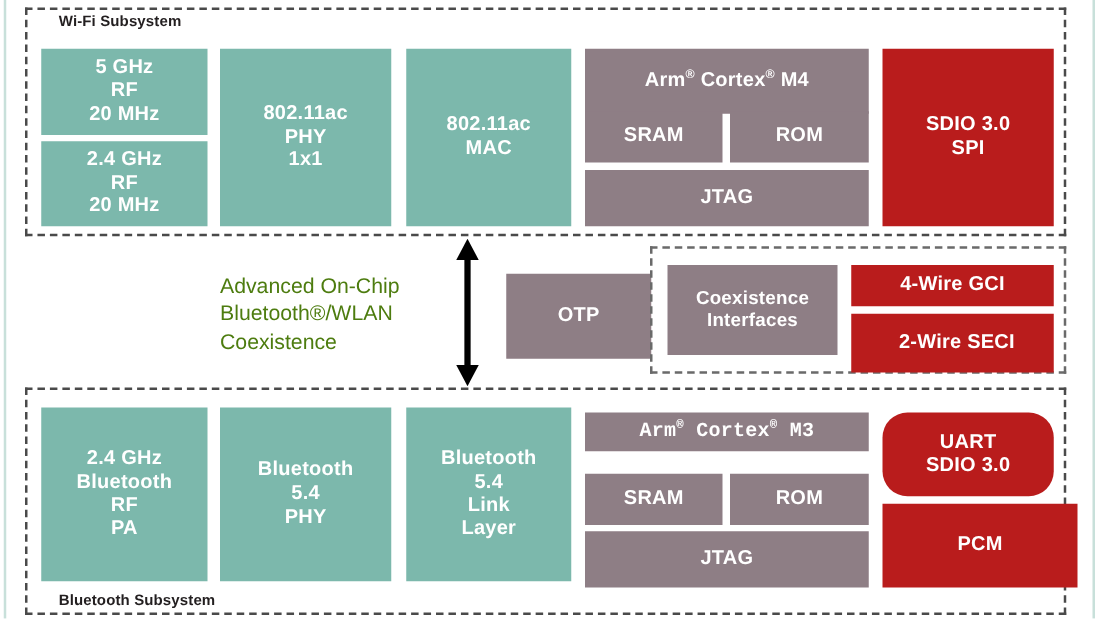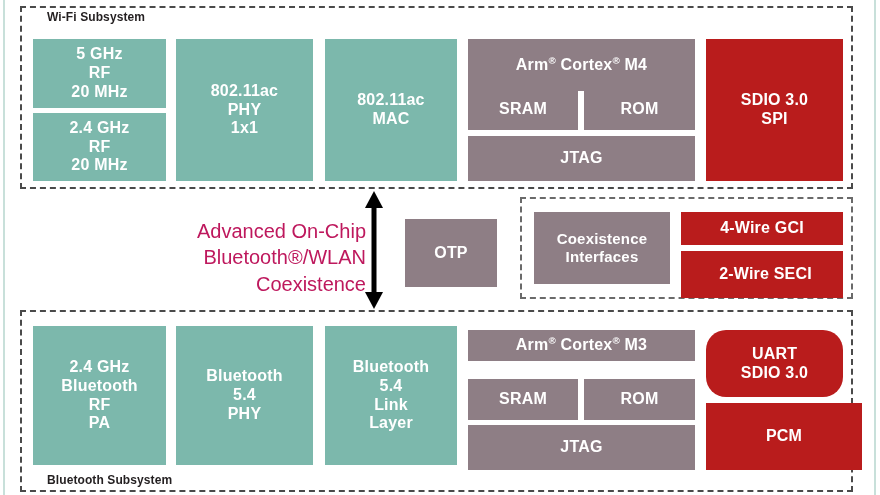--- a/index.html
+++ b/index.html
@@ -69,23 +69,23 @@
   .blk.orange { background: #b91c1c; }
 
   .blk .lbl { display: block; width: 100%; white-space: pre-line; }
 
   .fs16 { font-size: 16px; }
   .fs15 { font-size: 15px; }
 
   
   .coex-caption {
     position: absolute;
-    text-align: right;
-    font-size: 20px;
-    color: #be185d;
+    text-align: left;
+    font-size: 17px;
+    color: #4d7c0f;
     line-height: 1.32;
     white-space: pre-line;
     font-weight: normal;
   }
 
   
   .arrow-updown {
     position: absolute;
   }
 
@@ -152,21 +152,21 @@
 Coexistence</div>
 
   <div class="arrow-updown" style="left:362px; top:191px; width:24px; height:118px;">
     <svg width="24" height="118" viewBox="0 0 24 118">
       <polygon points="12,0 3,17 21,17" fill="#000000"></polygon>
       <rect x="9.5" y="14" width="5" height="90" fill="#000000"></rect>
       <polygon points="12,118 3,101 21,101" fill="#000000"></polygon>
     </svg>
   </div>
 
-  <div class="blk grey fs16" style="left:405px; top:219px; width:92px; height:68px;">
+  <div class="blk grey fs16" style="left:405px; top:219px; width:116px; height:68px;">
     <span class="lbl">OTP</span>
   </div>
 
   <div class="dashed-box thin" style="left:520px; top:197px; width:333px; height:102px;"></div>
 
   <div class="blk grey fs15" style="left:534px; top:212px; width:136px; height:72px;">
     <span class="lbl">Coexistence
 Interfaces</span>
   </div>
   <div class="blk orange fs16" style="left:681px; top:212px; width:162px; height:33px;">
@@ -193,21 +193,21 @@
 PHY</span>
   </div>
 
   <div class="blk green fs16" style="left:325px; top:326px; width:132px; height:139px;">
     <span class="lbl">Bluetooth
 5.4
 Link
 Layer</span>
   </div>
 
-  <div class="blk grey fs16" style="left:468px; top:330px; width:227px; height:31px;">
+  <div class="blk grey fs16" style="left:468px; top:330px; width:227px; height:31px;font-family:Liberation Mono, monospace;">
     <span class="lbl">Arm<sup class="reg">®</sup> Cortex<sup class="reg">®</sup> M3</span>
   </div>
   <div class="blk grey fs16" style="left:468px; top:379px; width:110px; height:41px;">
     <span class="lbl">SRAM</span>
   </div>
   <div class="blk grey fs16" style="left:584px; top:379px; width:111px; height:41px;">
     <span class="lbl">ROM</span>
   </div>
   <div class="blk grey fs16" style="left:468px; top:425px; width:227px; height:45px;">
     <span class="lbl">JTAG</span>

